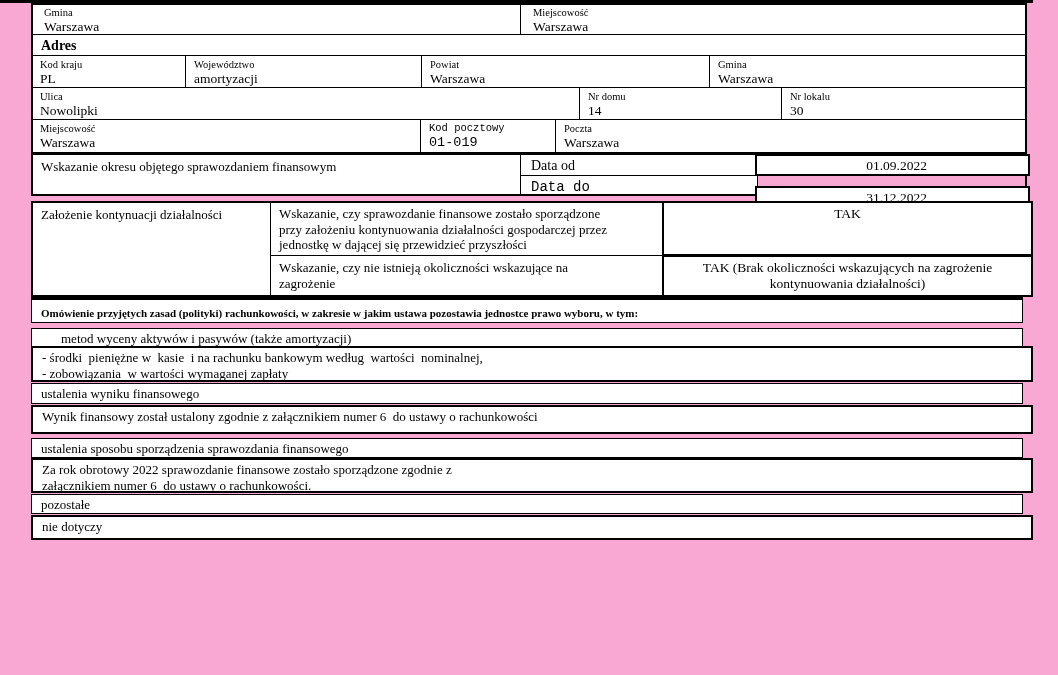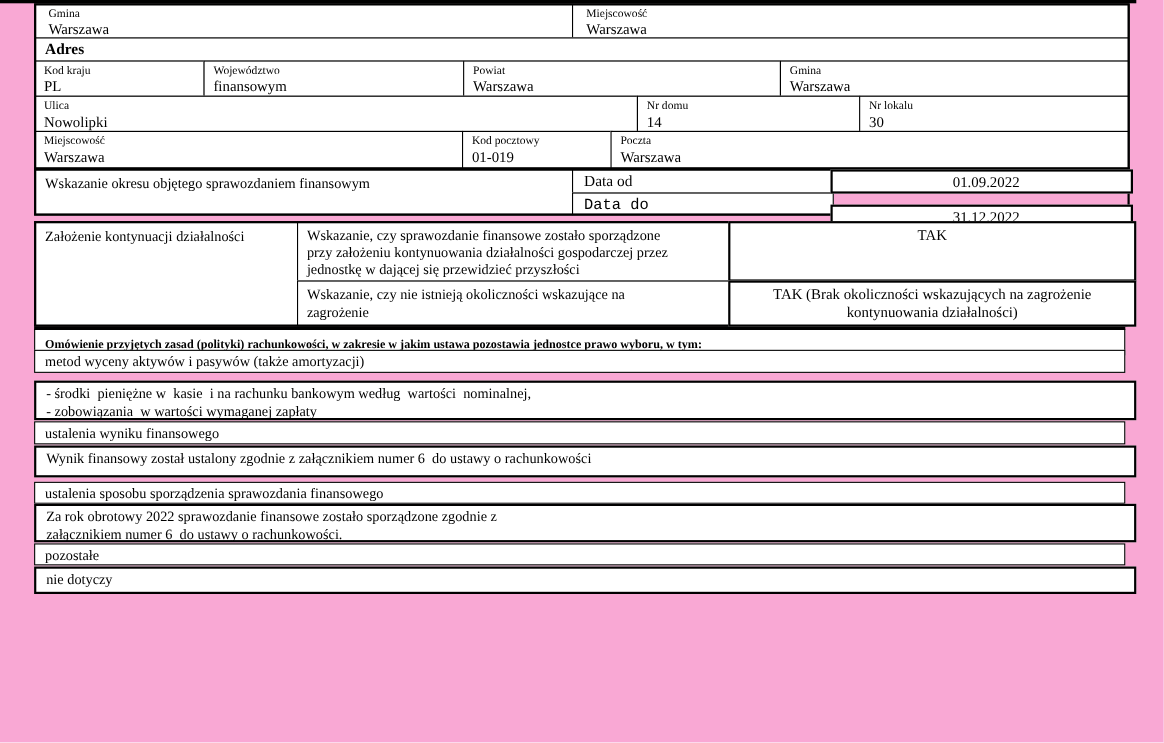--- a/index.html
+++ b/index.html
@@ -42,21 +42,21 @@
   <div class="cell" style="left:31px;top:34px;width:996px;height:22px;">
     <div class="adres-h">Adres</div>
   </div>
 
   <div class="cell" style="left:31px;top:55px;width:155px;height:33px;">
     <div class="sm">Kod kraju</div>
     <div class="vl">PL</div>
   </div>
   <div class="cell" style="left:185px;top:55px;width:237px;height:33px;">
     <div class="sm">Województwo</div>
-    <div class="vl">finansowym</div>
+    <div class="vl">amortyzacji</div>
   </div>
   <div class="cell" style="left:421px;top:55px;width:289px;height:33px;">
     <div class="sm">Powiat</div>
     <div class="vl">Warszawa</div>
   </div>
   <div class="cell" style="left:709px;top:55px;width:318px;height:33px;">
     <div class="sm">Gmina</div>
     <div class="vl">Warszawa</div>
   </div>
 
@@ -70,21 +70,21 @@
   </div>
   <div class="cell" style="left:781px;top:87px;width:246px;height:33px;">
     <div class="sm">Nr lokalu</div>
     <div class="vl">30</div>
   </div>
 
   <div class="cell" style="left:31px;top:119px;width:390px;height:35px;">
     <div class="sm">Miejscowość</div>
     <div class="vl">Warszawa</div>
   </div>
-  <div class="cell" style="left:420px;top:119px;width:137px;height:35px;">
+  <div class="cell" style="left:420px;top:119px;width:137px;height:35px;font-family:Liberation Mono, monospace;">
     <div class="sm">Kod pocztowy</div>
     <div class="vl">01-019</div>
   </div>
   <div class="cell" style="left:555px;top:119px;width:472px;height:35px;">
     <div class="sm">Poczta</div>
     <div class="vl">Warszawa</div>
   </div>
 
   <div class="bar" style="left:31px;top:152px;width:996px;height:3px;z-index:3;"></div>
 
@@ -125,21 +125,21 @@
 kontynuowania działalności)</div>
   </div>
   <div class="outline" style="left:31px;top:201px;width:994px;height:96px;"></div>
 
   <div class="bar" style="left:31px;top:297px;width:992px;height:3px;z-index:5;"></div>
 
   <div class="cell" style="left:31px;top:299px;width:992px;height:24px;">
     <div class="hdr" style="padding-top:5px;">Omówienie przyjętych zasad (polityki) rachunkowości, w zakresie w jakim ustawa pozostawia jednostce prawo wyboru, w tym:</div>
   </div>
 
-  <div class="cell" style="left:31px;top:318px;width:992px;height:21px;">
+  <div class="cell" style="left:31px;top:328px;width:992px;height:21px;padding-left:20px;">
     <div class="rowlbl">metod wyceny aktywów i pasywów (także amortyzacji)</div>
   </div>
   <div class="cell cell2" style="left:31px;top:346px;width:1002px;height:36px;">
     <div class="rowans">- środki  pieniężne w  kasie  i na rachunku bankowym według  wartości  nominalnej,
 - zobowiązania  w wartości wymaganej zapłaty</div>
   </div>
 
   <div class="cell" style="left:31px;top:383px;width:992px;height:21px;">
     <div class="rowlbl">ustalenia wyniku finansowego</div>
   </div>

